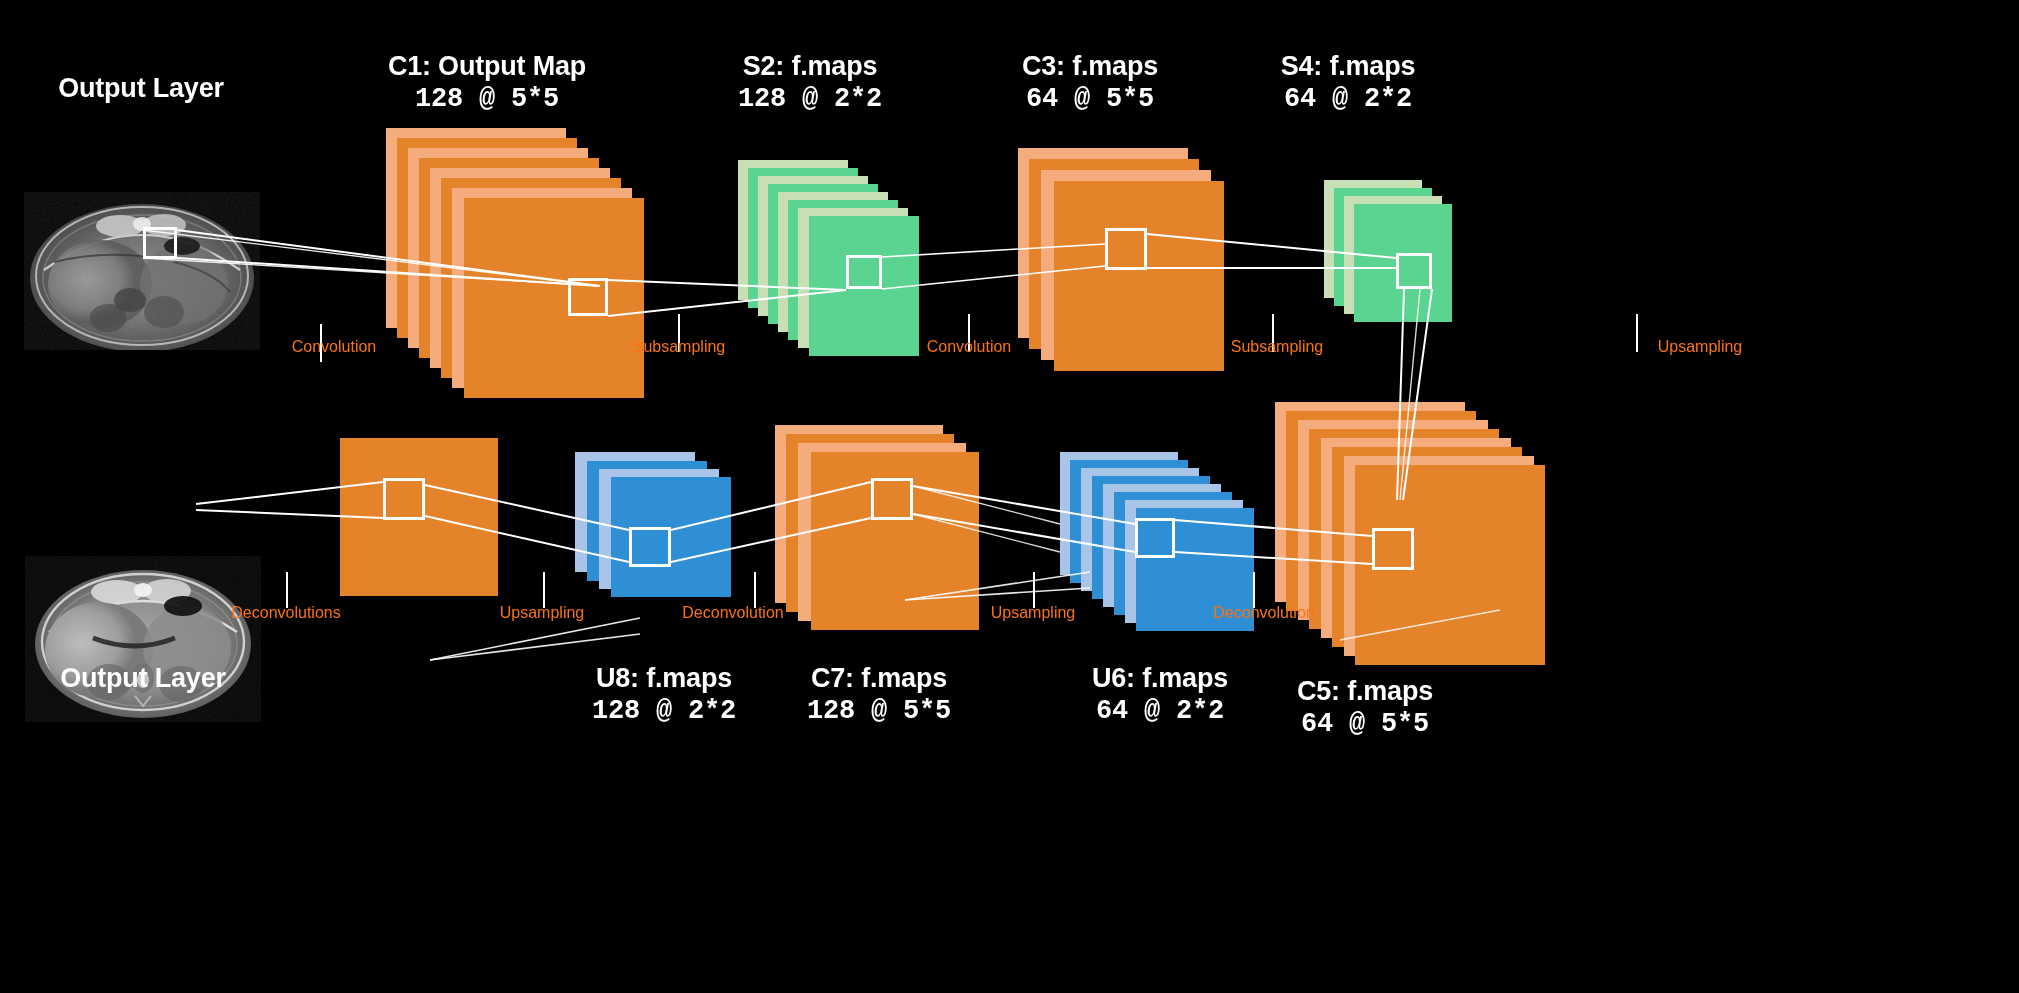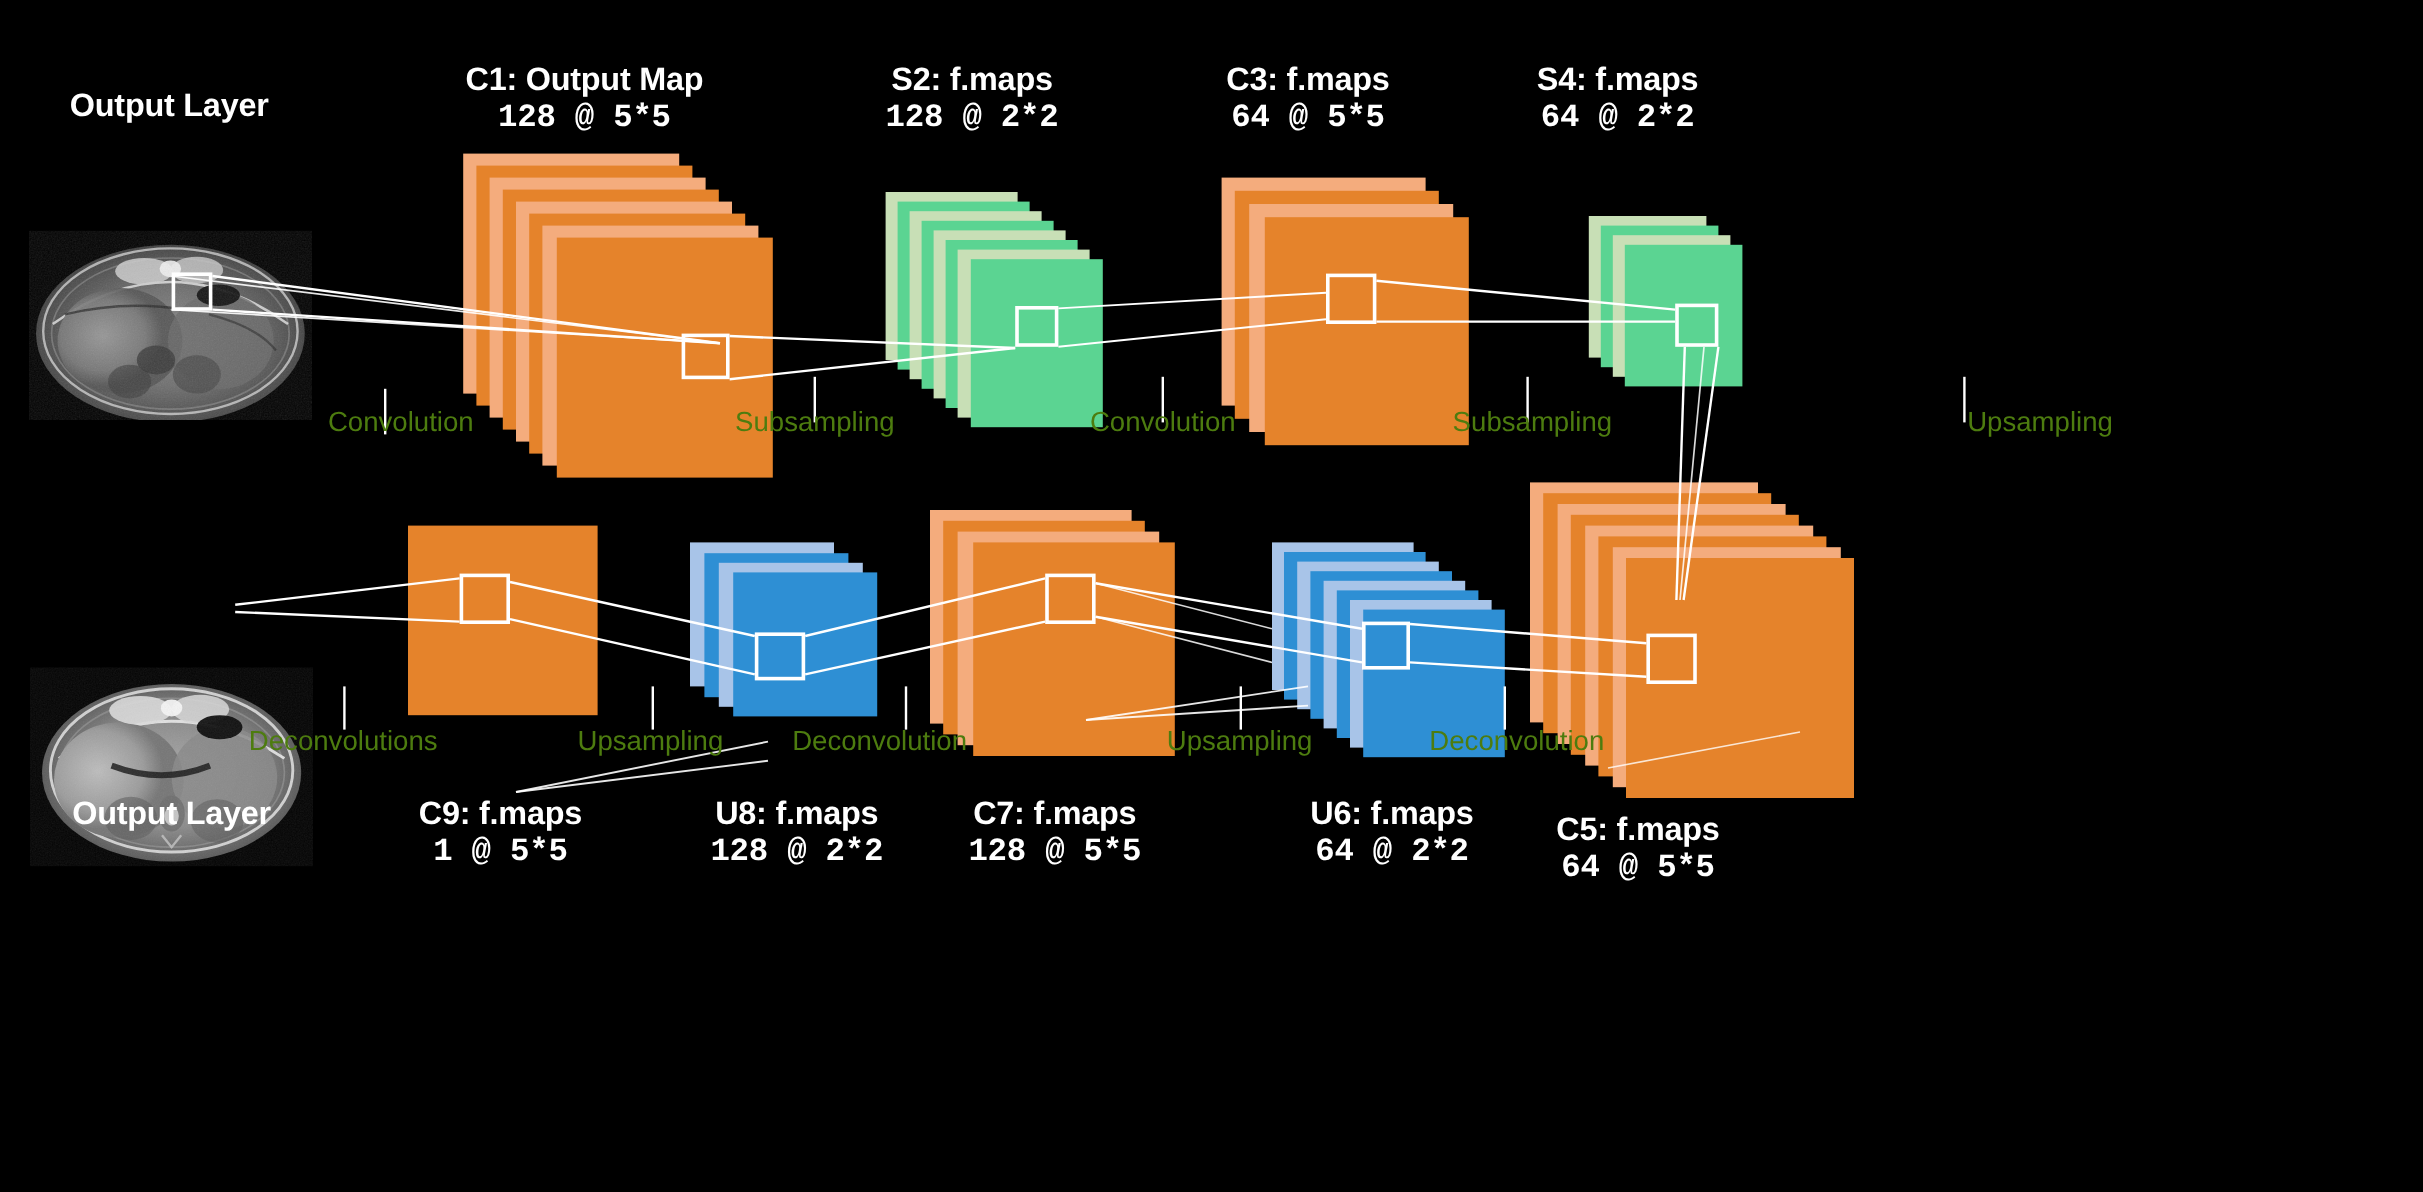--- a/index.html
+++ b/index.html
@@ -20,24 +20,24 @@
     font-weight:bold;
     font-size:27px;
     letter-spacing:-0.2px;
     transform:translateX(-50%);
   }
   .lbl .l2 { display:block;font-family:Liberation Mono, monospace; }
 
   .oplbl {
     position:absolute;
     white-space:nowrap;
-    font-size:23px;
+    font-size:16px;
     font-weight:400;
     transform:translateX(-50%);
-    color:#4d7c0f;
+    color:#f97316;
   }
   .tick {
     position:absolute;
     width:2px; background:#fff;
   }
 
   
   .stack { position:absolute; }
   .slab  { position:absolute; }
 
@@ -342,24 +342,20 @@
     <span>Upsampling</span>
   </div>
   <div class="oplbl" style="left:1264px; top:604px;">
     <span>Deconvolution</span>
   </div>
 
   <div class="lbl" style="left:143px; top:662px;">
     <span>Output Layer</span>
   </div>
 
-  <div class="lbl" style="left:417px; top:662px;">
-    <span>C9: f.maps</span>
-    <span class="l2">1 @ 5*5</span>
-  </div>
   <div class="lbl" style="left:664px; top:662px;">
     <span>U8: f.maps</span>
     <span class="l2">128 @ 2*2</span>
   </div>
   <div class="lbl" style="left:879px; top:662px;">
     <span>C7: f.maps</span>
     <span class="l2">128 @ 5*5</span>
   </div>
   <div class="lbl" style="left:1160px; top:662px;">
     <span>U6: f.maps</span>

